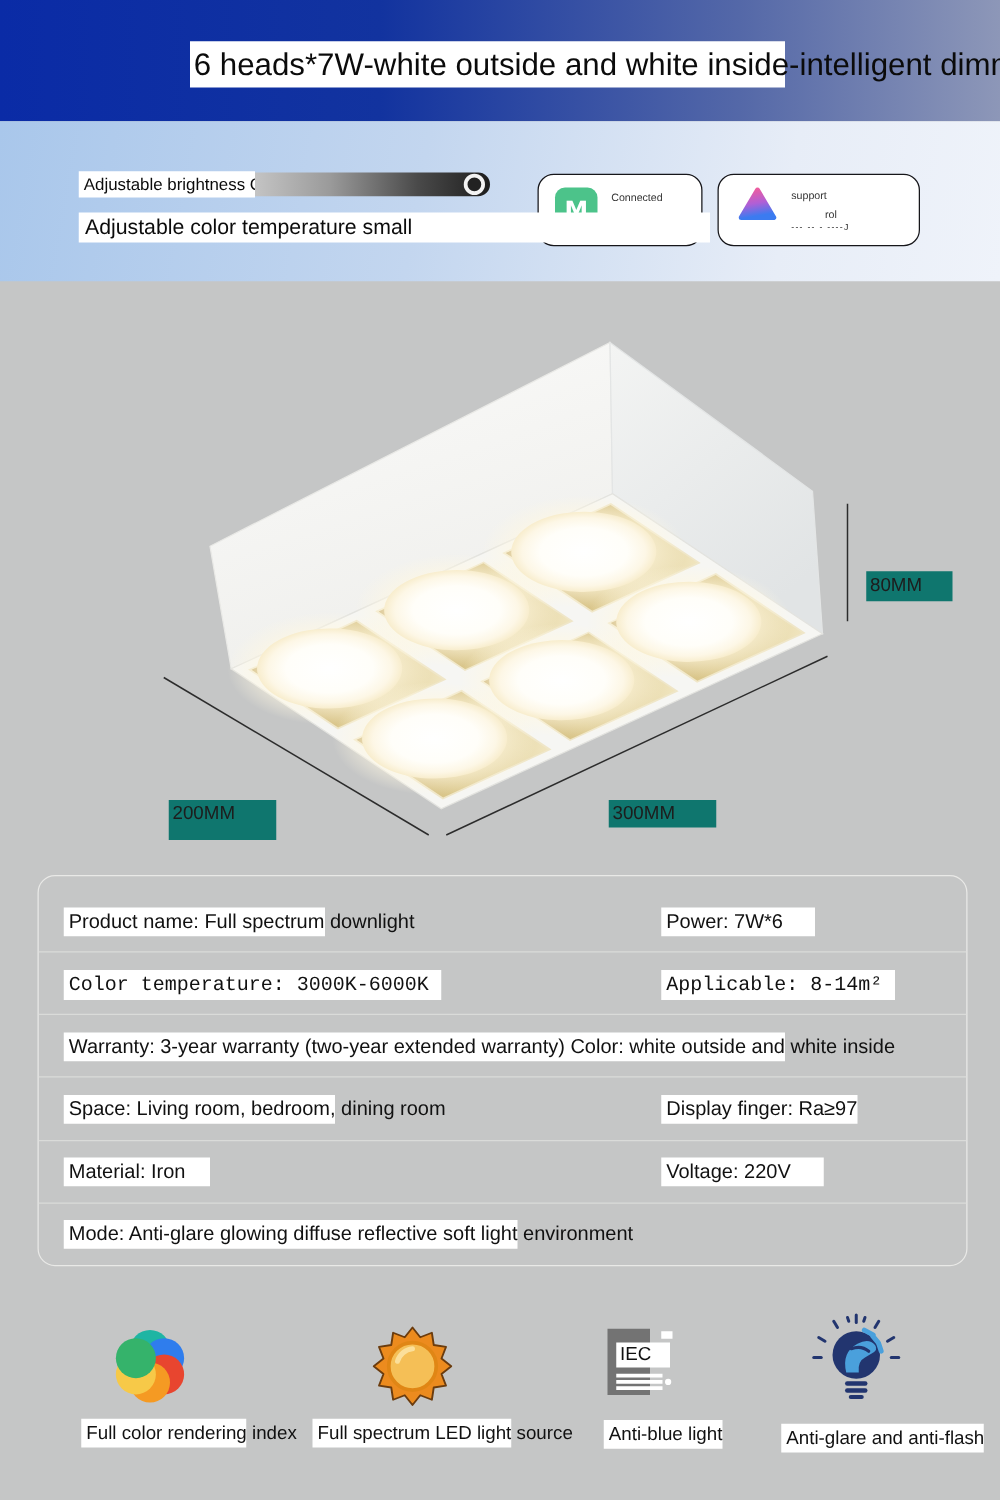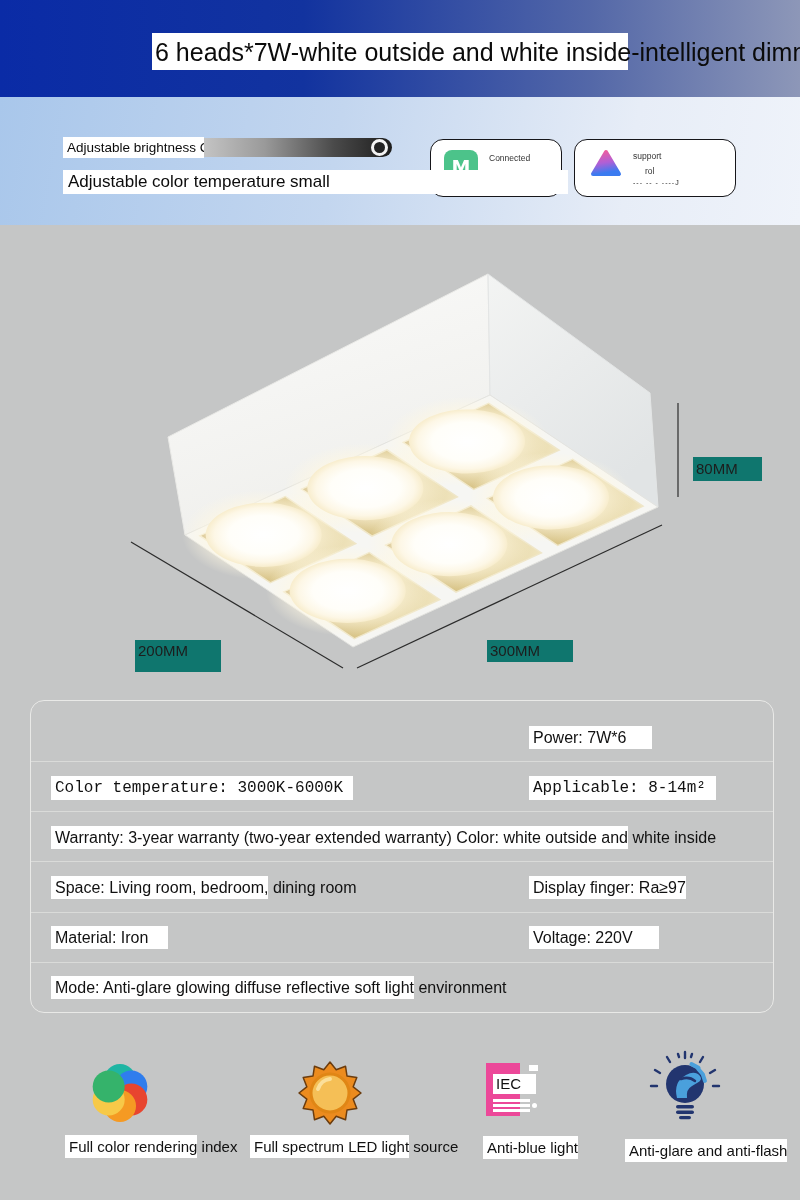--- a/index.html
+++ b/index.html
@@ -25,21 +25,21 @@
   .fl2{position:absolute;left:63px;top:73px;width:500px;height:24px;font-size:17px;line-height:24px;padding-left:5px;z-index:3;}
 
   .badge{position:absolute;top:42px;height:56px;background:#ffffff;border:1.5px solid #16161a;
          border-radius:13px;z-index:2;}
   .badge1{left:430px;width:130px;}
   .badge2{left:574px;width:160px;}
   .badge svg{position:absolute;}
   .b1txt{position:absolute;left:58px;top:13px;font-size:8.5px;color:#333;}
   .b2col{position:absolute;left:58px;top:12px;font-size:8.5px;color:#333;line-height:9px;}
   .b2col span{display:block;}
-  .b2l2{margin-top:6px;margin-left:12px;}
+  .b2l2{margin-top:6px;margin-left:27px;}
   .b2l3{margin-top:2px;font-size:7px;letter-spacing:1px;color:#222;}
 
   
   .lamp{position:absolute;left:0;top:225px;width:800px;height:475px;}
   .dim{position:absolute;background:#0f766e;color:#1d1d1d;font-size:15px;line-height:22px;padding-left:3px;}
   .dim200{left:135px;top:640px;width:83px;height:32px;}
   .dim300{left:487px;top:640px;width:83px;height:22px;}
   .dim80{left:693px;top:457px;width:66px;height:24px;line-height:24px;}
 
   
@@ -47,21 +47,21 @@
               border:1px solid #e9e9e7;border-radius:14px;}
   .tdiv{position:absolute;left:0;width:742px;height:1px;background:#dadbd9;}
   .trow{position:absolute;left:0;width:742px;height:24px;line-height:24px;font-size:16px;}
   .lcell{position:absolute;left:20px;white-space:nowrap;}
   .rcell{position:absolute;left:498px;white-space:nowrap;}
   .pt{background:#ffffff;padding:3px 0 3px 4px;}
   .pr10{padding-right:10px;} .pr20{padding-right:20px;} .pr26{padding-right:26px;}
 
   
   .ficon{position:absolute;}
-  .iec{position:absolute;left:486px;top:1063px;width:34px;height:53px;background:#ec4899;}
+  .iec{position:absolute;left:486px;top:1063px;width:34px;height:53px;background:#737373;}
   .iec .band{position:absolute;left:7px;top:11px;width:40px;height:20px;background:#ffffff;
              font-size:15px;line-height:20px;padding-left:3px;color:#111;}
   .iec .ln{position:absolute;left:7px;width:37px;height:2.5px;background:#ffffff;}
   .iec .dot{position:absolute;left:46px;top:39.5px;width:5px;height:5px;border-radius:50%;background:#ffffff;}
   .iec .notch{position:absolute;left:43px;top:2px;width:9px;height:6px;background:#ffffff;}
   .icon-label{position:absolute;font-size:15px;line-height:22px;white-space:nowrap;}
   .il1{left:65px;top:1136px;} .il2{left:250px;top:1136px;}
   .il3{left:483px;top:1137px;} .il4{left:625px;top:1140px;}
 </style>
 </head>
@@ -174,20 +174,21 @@
   <div class="dim dim80">80MM</div>
 
   <div class="spec-table">
     <div class="tdiv" style="top:60px;"></div>
     <div class="tdiv" style="top:110px;"></div>
     <div class="tdiv" style="top:160px;"></div>
     <div class="tdiv" style="top:211px;"></div>
     <div class="tdiv" style="top:261px;"></div>
 
     <div class="trow" style="top:25px;">
+      <span class="lcell"><span class="pt">Product name: Full spectrum</span><span> downlight</span></span>
       <span class="rcell"><span class="pt pr26">Power: 7W*6</span></span>
     </div>
     <div class="trow" style="top:75px;font-family:Liberation Mono, monospace;">
       <span class="lcell"><span class="pt pr10">Color temperature: 3000K-6000K</span><span></span></span>
       <span class="rcell"><span class="pt pr10">Applicable: 8-14m²</span></span>
     </div>
     <div class="trow" style="top:125px;">
       <span class="lcell"><span class="pt">Warranty: 3-year warranty (two-year extended warranty) Color: white outside and</span><span> white inside</span></span>
     </div>
     <div class="trow" style="top:175px;">

